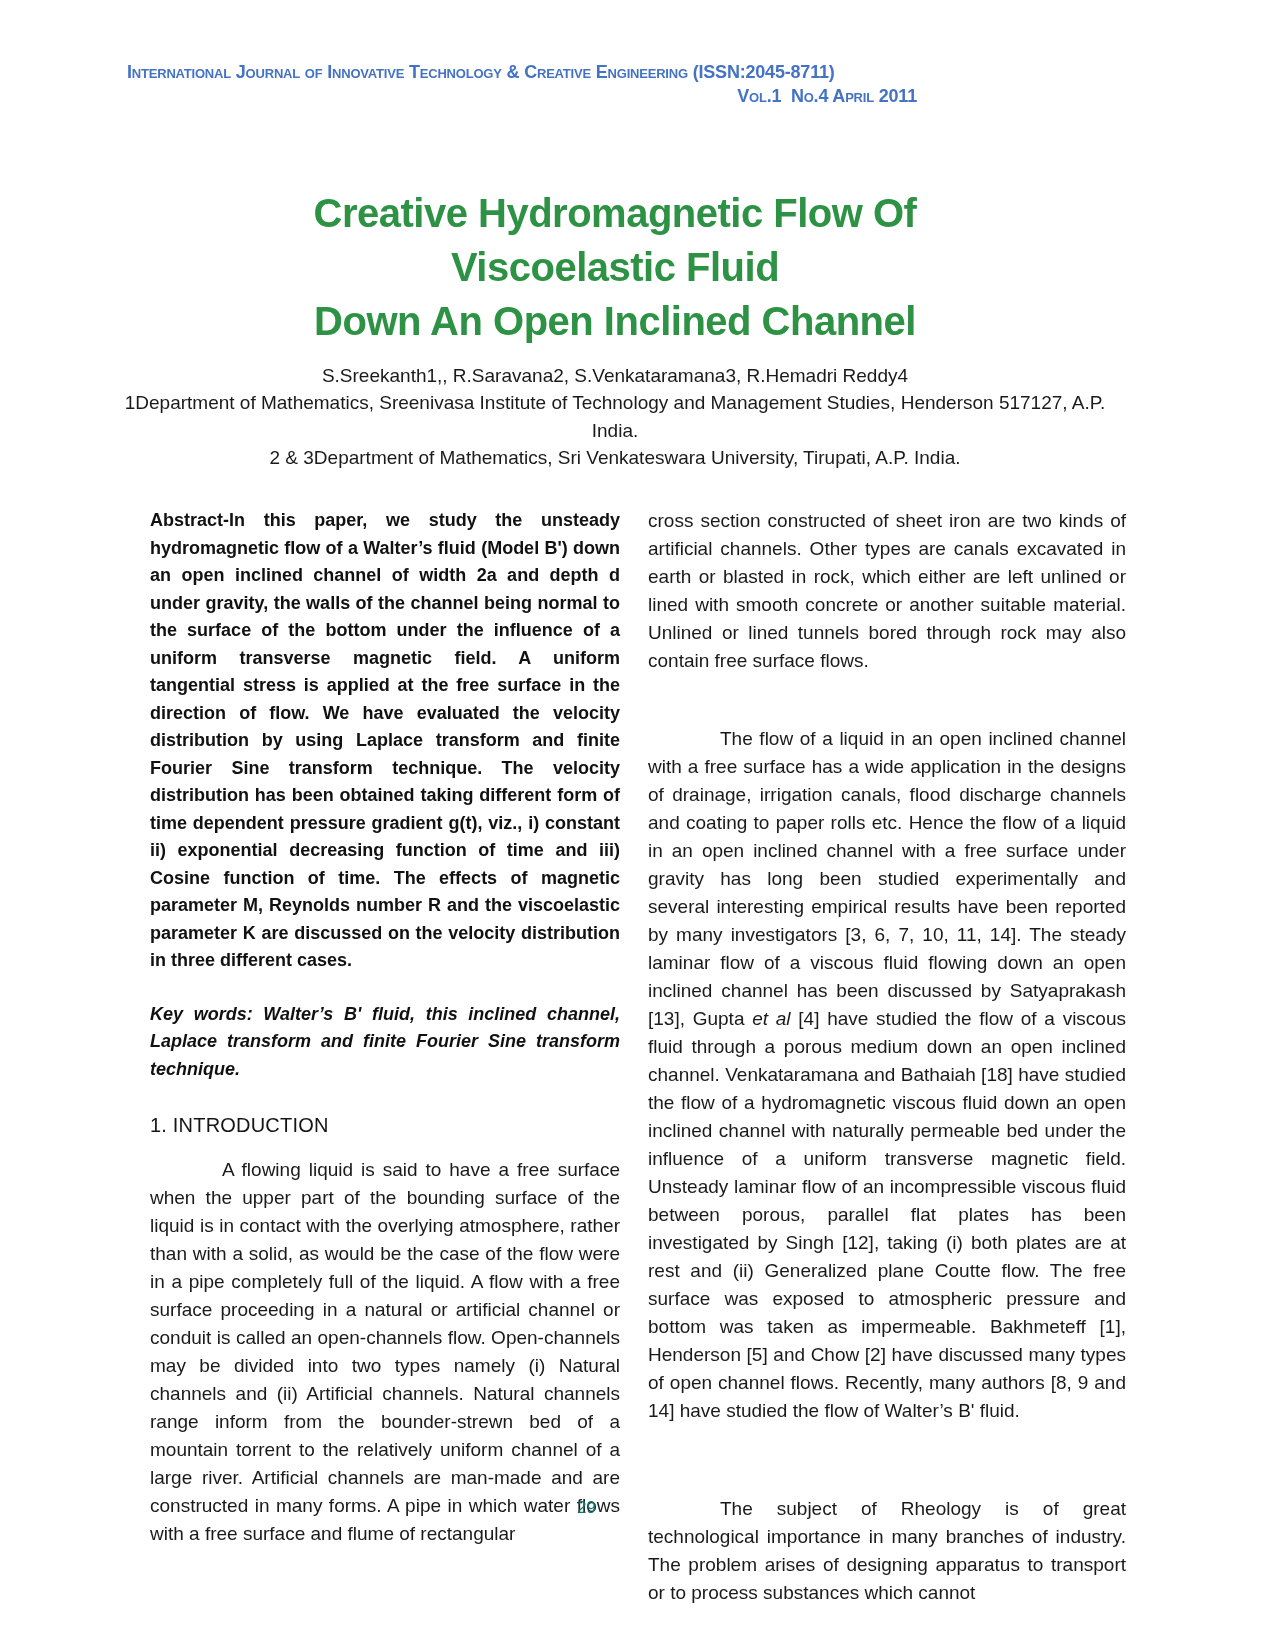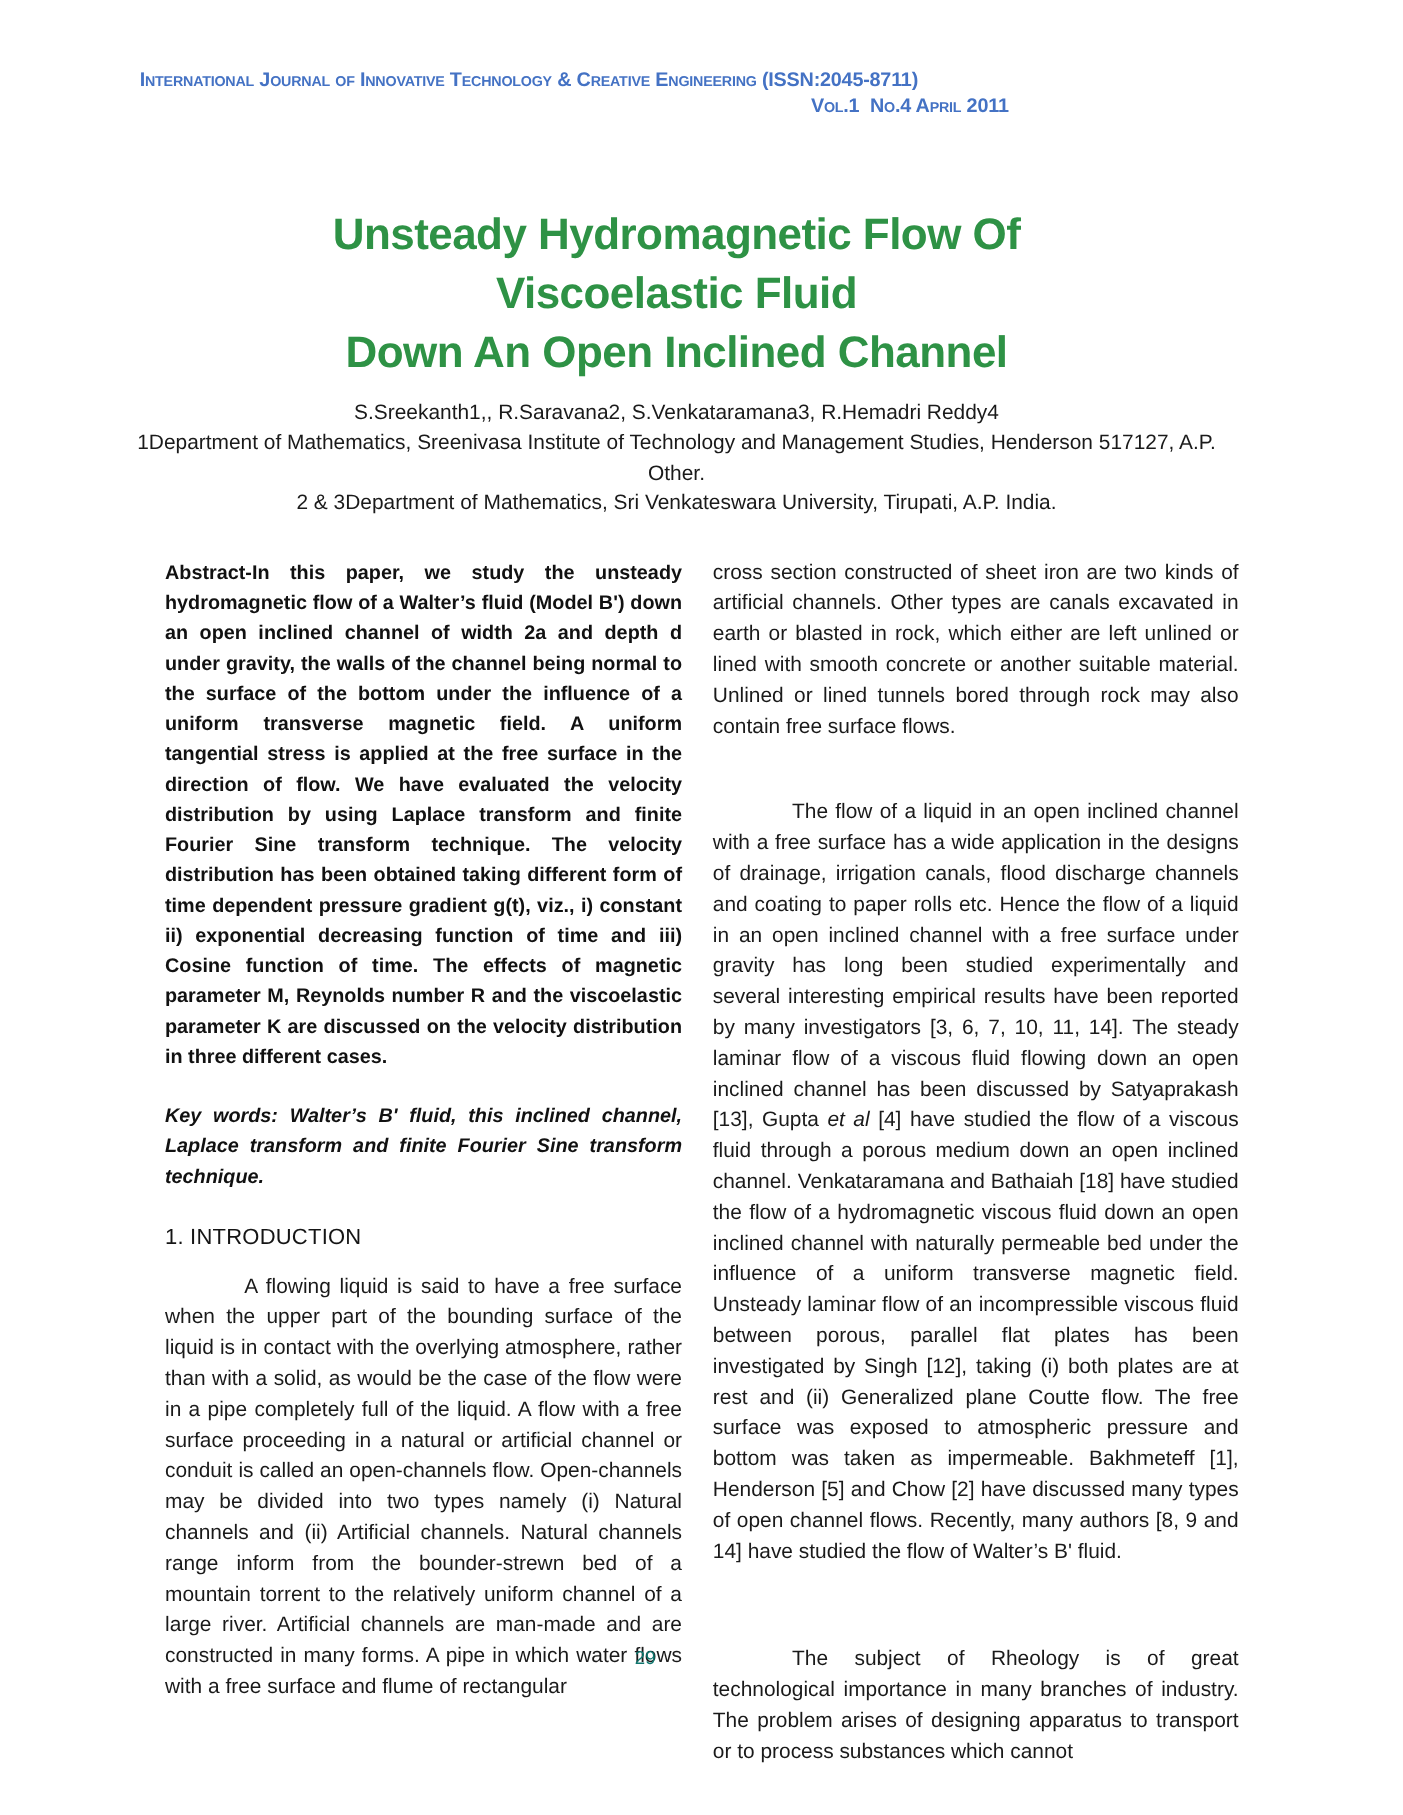--- a/index.html
+++ b/index.html
@@ -109,27 +109,27 @@
 
 <div class="page">
 
   <div class="jheader">
     <div class="jname">International Journal of Innovative Technology &amp; Creative Engineering (ISSN:2045-8711)</div>
     <div class="jissue">Vol.1&nbsp; No.4 April 2011</div>
   </div>
 
   <div class="title-block">
     <div class="article-title">
-      <div>Unsteady Hydromagnetic Flow Of</div>
+      <div>Creative Hydromagnetic Flow Of</div>
       <div>Viscoelastic Fluid</div>
       <div>Down An Open Inclined Channel</div>
     </div>
     <div class="authors">S.Sreekanth1,, R.Saravana2, S.Venkataramana3, R.Hemadri Reddy4</div>
     <div class="affiliation">1Department of Mathematics, Sreenivasa Institute of Technology and Management Studies, Henderson 517127, A.P.</div>
-    <div class="affiliation">Other.</div>
+    <div class="affiliation">India.</div>
     <div class="affiliation">2 &amp; 3Department of Mathematics, Sri Venkateswara University, Tirupati, A.P. India.</div>
   </div>
 
   <div class="col col-left">
     <p class="abstract">Abstract-In this paper, we study the unsteady hydromagnetic flow of a Walter’s fluid (Model B') down an open inclined channel of width 2a and depth d under gravity, the walls of the channel being normal to the surface of the bottom under the influence of a uniform transverse magnetic field. A uniform tangential stress is applied at the free surface in the direction of flow. We have evaluated the velocity distribution by using Laplace transform and finite Fourier Sine transform technique. The velocity distribution has been obtained taking different form of time dependent pressure gradient g(t), viz., i) constant ii) exponential decreasing function of time and iii) Cosine function of time. The effects of magnetic parameter M, Reynolds number R and the viscoelastic parameter K are discussed on the velocity distribution in three different cases.</p>
     <p class="keywords">Key words: Walter’s B' fluid, this inclined channel, Laplace transform and finite Fourier Sine transform technique.</p>
     <div class="section-heading">1. INTRODUCTION</div>
     <p class="para indent">A flowing liquid is said to have a free surface when the upper part of the bounding surface of the liquid is in contact with the overlying atmosphere, rather than with a solid, as would be the case of the flow were in a pipe completely full of the liquid. A flow with a free surface proceeding in a natural or artificial channel or conduit is called an open-channels flow. Open-channels may be divided into two types namely (i) Natural channels and (ii) Artificial channels. Natural channels range inform from the bounder-strewn bed of a mountain torrent to the relatively uniform channel of a large river. Artificial channels are man-made and are constructed in many forms. A pipe in which water flows with a free surface and flume of rectangular</p>
   </div>
 

